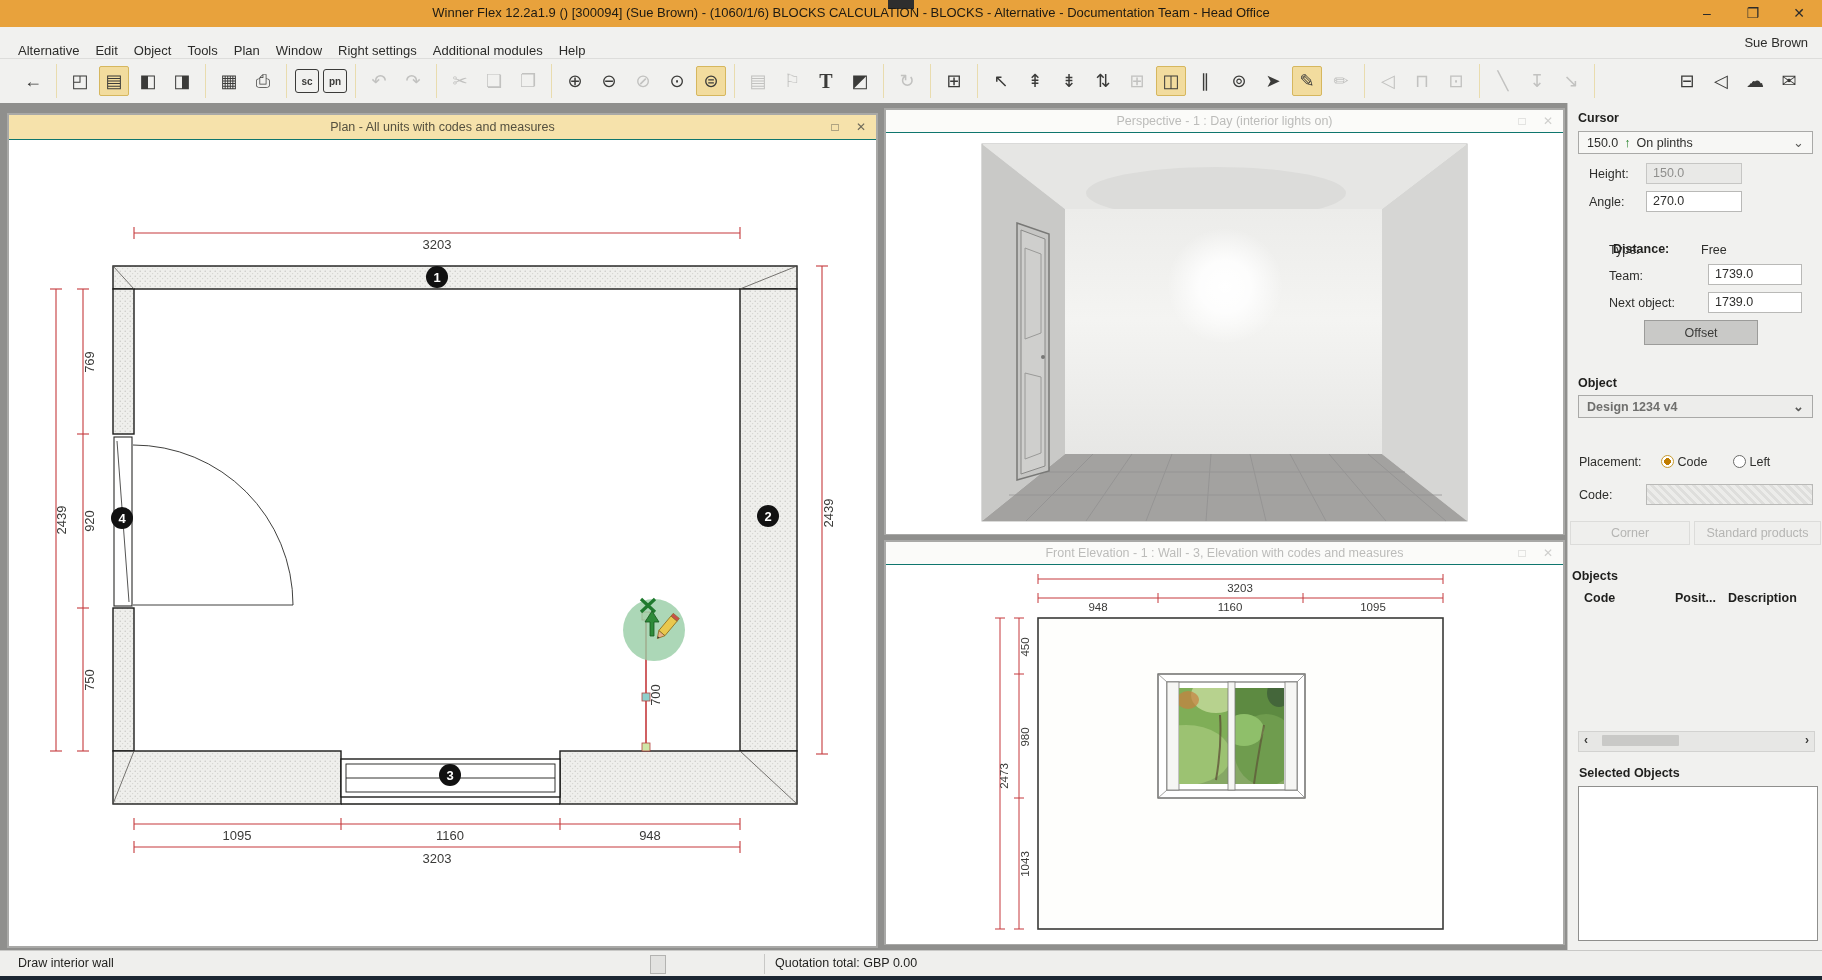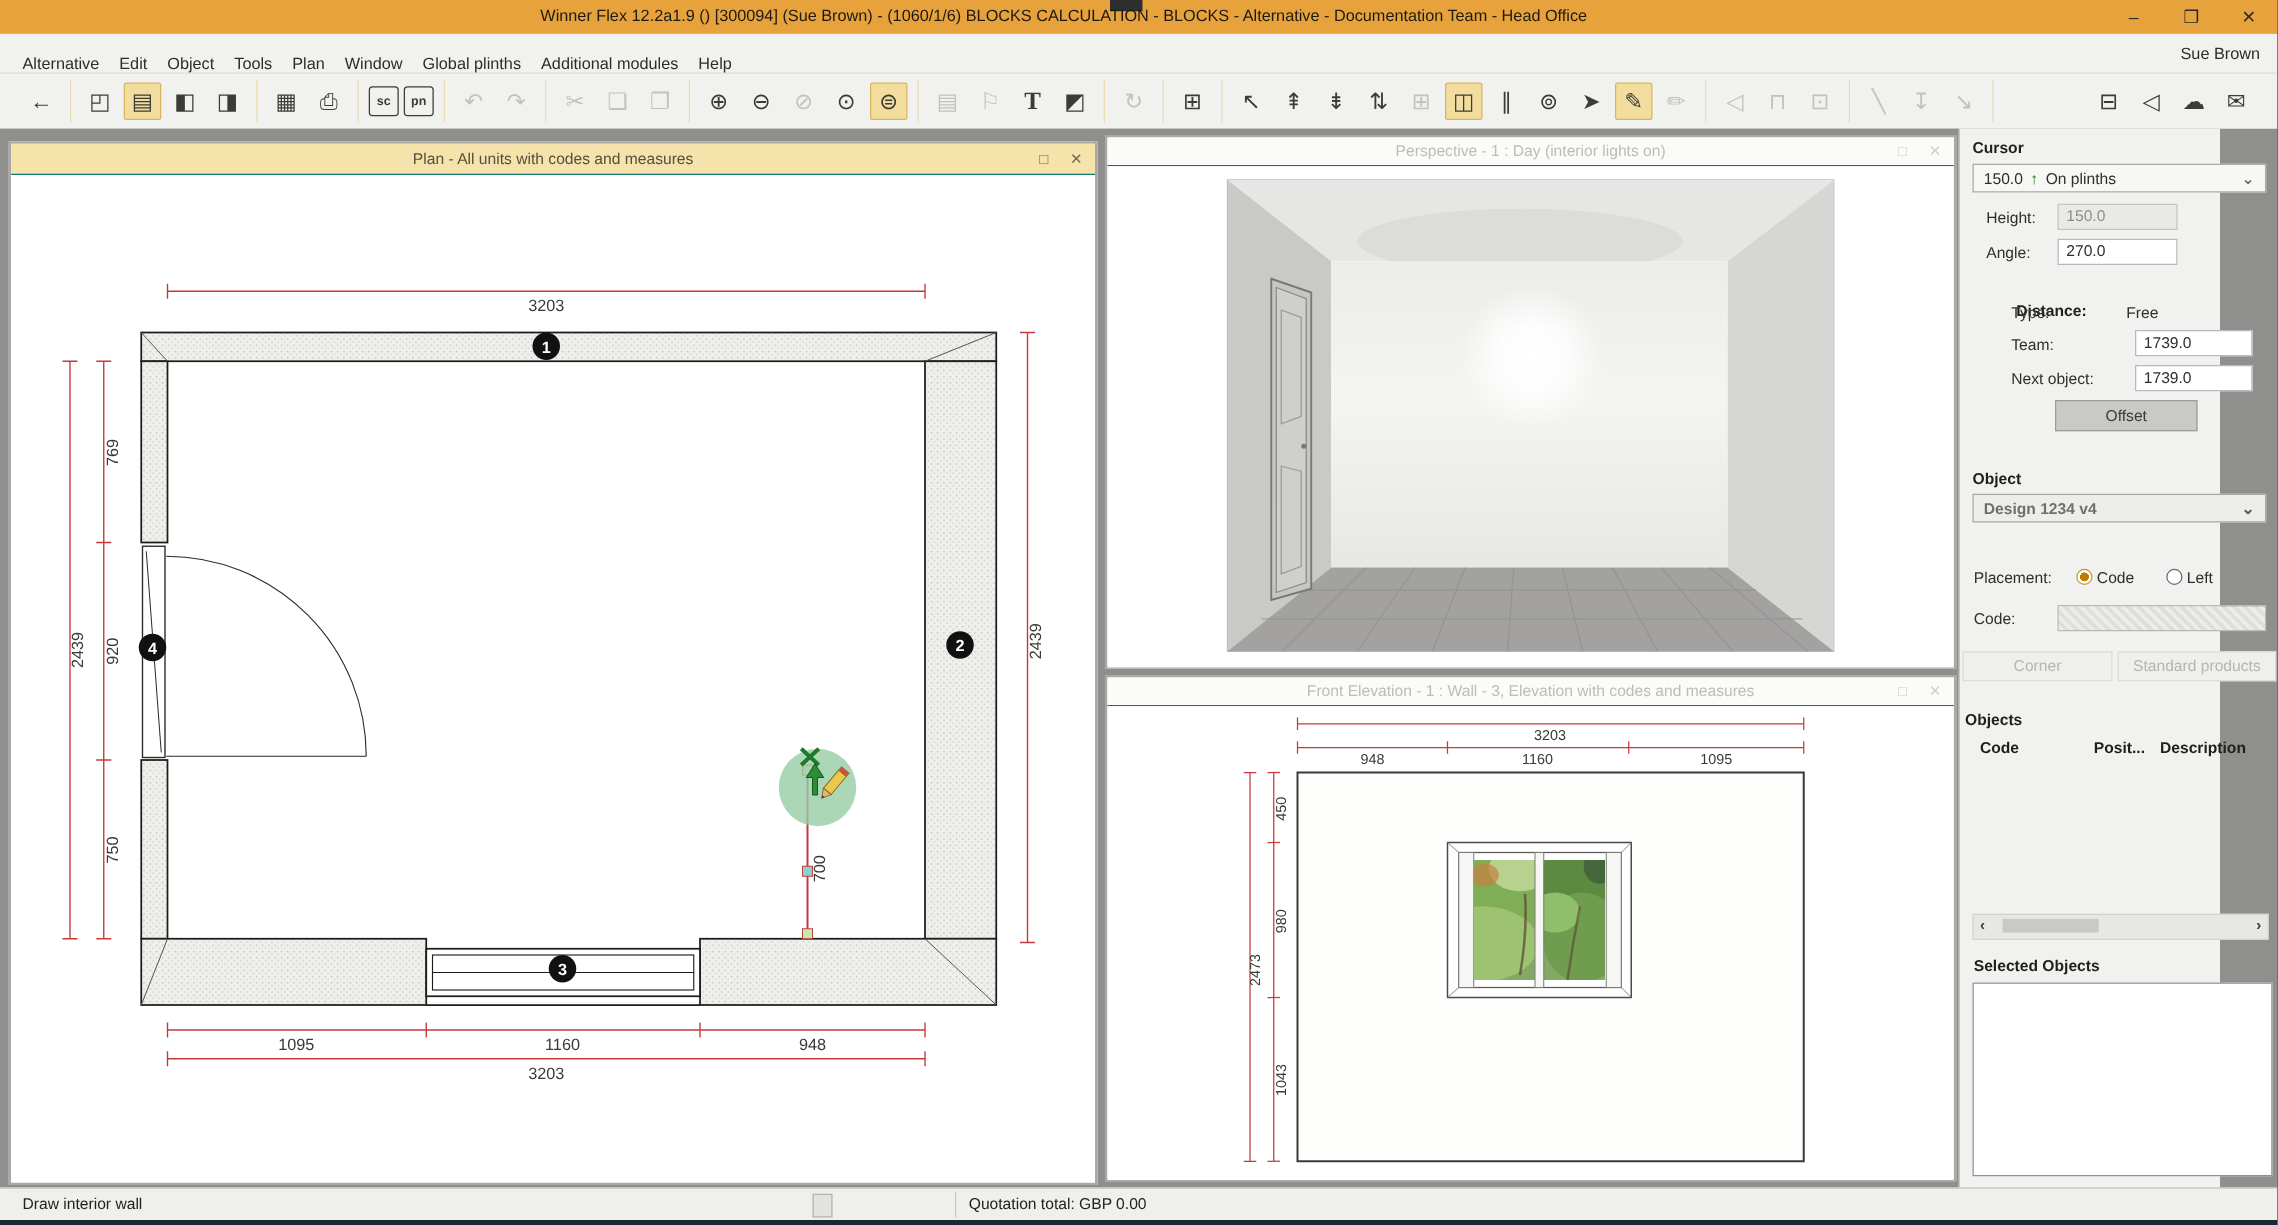--- a/index.html
+++ b/index.html
@@ -46,21 +46,21 @@
   .wtitle.activew .wbtn{color:#6e6a5a;}
   .wtitle.inactivew .wbtn{color:#cfcfcd;}
   .wcontent{position:relative;background:#fff;overflow:hidden;}
 
   svg text{font-family:"Liberation Sans",sans-serif;}
   .dimtxt{fill:#3a3a38;font-size:13px;}
   .dimtxt2{fill:#3a3a38;font-size:11.5px;}
   .marktxt{fill:#fff;font-size:13px;font-weight:bold;}
 
   
-  .panel{position:absolute;left:1567px;top:103px;width:209px;height:847px;background:#f1f1ef;
+  .panel{position:absolute;left:1567px;top:103px;width:255px;height:847px;background:#f1f1ef;
     border-left:1px solid #c6c6c4;font-size:12.5px;color:#2e2e2c;box-sizing:border-box;}
   .phead{font-weight:bold;color:#1f1f1d;}
   .pinput{position:absolute;border:1px solid #b9b9b7;background:#fff;font-size:12.5px;
     padding:2px 6px;box-sizing:border-box;color:#2e2e2c;}
   .pinput.disabled{background:#e9e9e7;color:#8f8f8d;border-color:#c6c6c4;}
   .pinput.hatch{background:repeating-linear-gradient(45deg,#ececea 0 3px,#dededc 3px 6px);}
   .pselect{position:absolute;border:1px solid #a9a9a7;background:#f7f7f5;display:flex;
     align-items:center;padding:0 8px;box-sizing:border-box;gap:6px;}
   .chev{margin-left:auto;color:#5a5a58;font-size:13px;}
   .pbtn{position:absolute;display:flex;align-items:center;justify-content:center;
@@ -99,21 +99,21 @@
   </div>
 
   <div class="menubar">
     <div class="mitems" id="menu-items">
         <span>Alternative</span>
         <span>Edit</span>
         <span>Object</span>
         <span>Tools</span>
         <span>Plan</span>
         <span>Window</span>
-        <span>Global plinths</span>
+        <span>Right settings</span>
         <span>Additional modules</span>
         <span>Help</span>
       </div>
     <div class="muser">Sue Brown</div>
   </div>
 
   <div class="toolbar" id="toolbar">
       <div class="tgroup">
         <span class="tbtn">←</span>
       </div>

